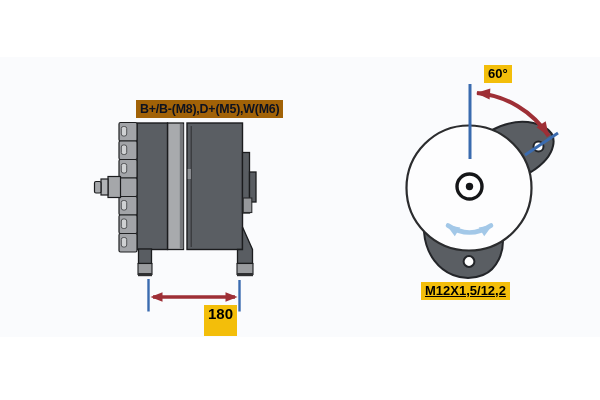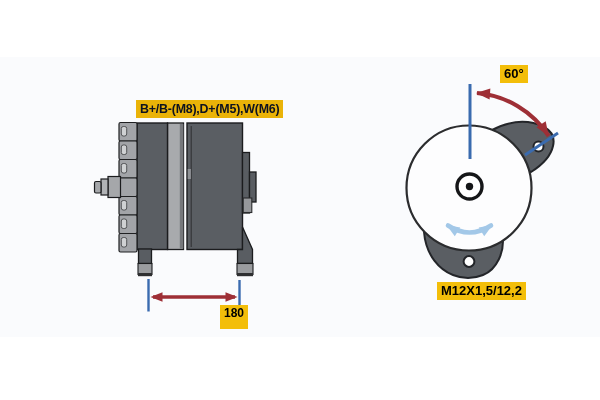--- a/index.html
+++ b/index.html
@@ -14,31 +14,31 @@
   .lbl {
     position:absolute;
     height:18px; line-height:18px;
     font-weight:700; font-size:13px;
     color:#000;
     padding:0 4px;
     white-space:nowrap;
     z-index:2;
   }
   .lbl.blue {
-    background:#eab308;
+    background:#a16207;
     color:#0D1220;
     font-size:12.4px;
     letter-spacing:-0.2px;
   }
-  .lbl.yellow { background:#F3BE0A;margin-left:16px; }
+  .lbl.yellow { background:#F3BE0A; }
   #lbl-connections { left:136px; top:100px; }
   #lbl-angle       { left:484px; top:65px; }
   #lbl-thread-top  { left:533px; top:153px; }
-  #lbl-thread-bot  { left:421px; top:282px; }
-  #lbl-dim180      { left:204px; top:305px; height:24px; line-height:17px; font-size:12px; }
+  #lbl-thread-bot  { left:421px; top:282px;text-decoration:underline; }
+  #lbl-dim180      { left:204px; top:305px; height:31px; line-height:17px; font-size:15px; }
 </style>
 </head>
 <body>
 
 <div id="canvas">
 
   <svg id="scene" width="600" height="400" viewBox="0 0 600 400" xmlns="http://www.w3.org/2000/svg">
 
     <rect x="0" y="57" width="600" height="280" fill="#FAFBFD"></rect>
 

